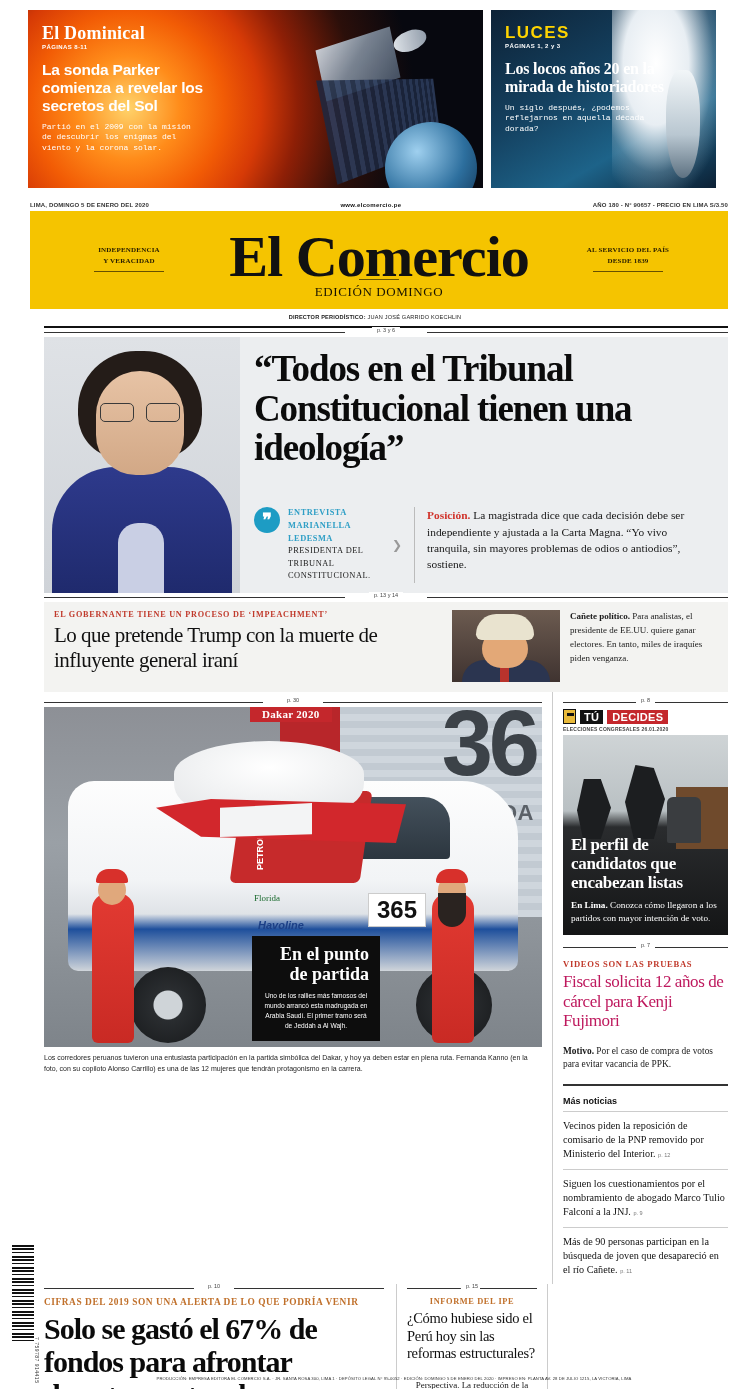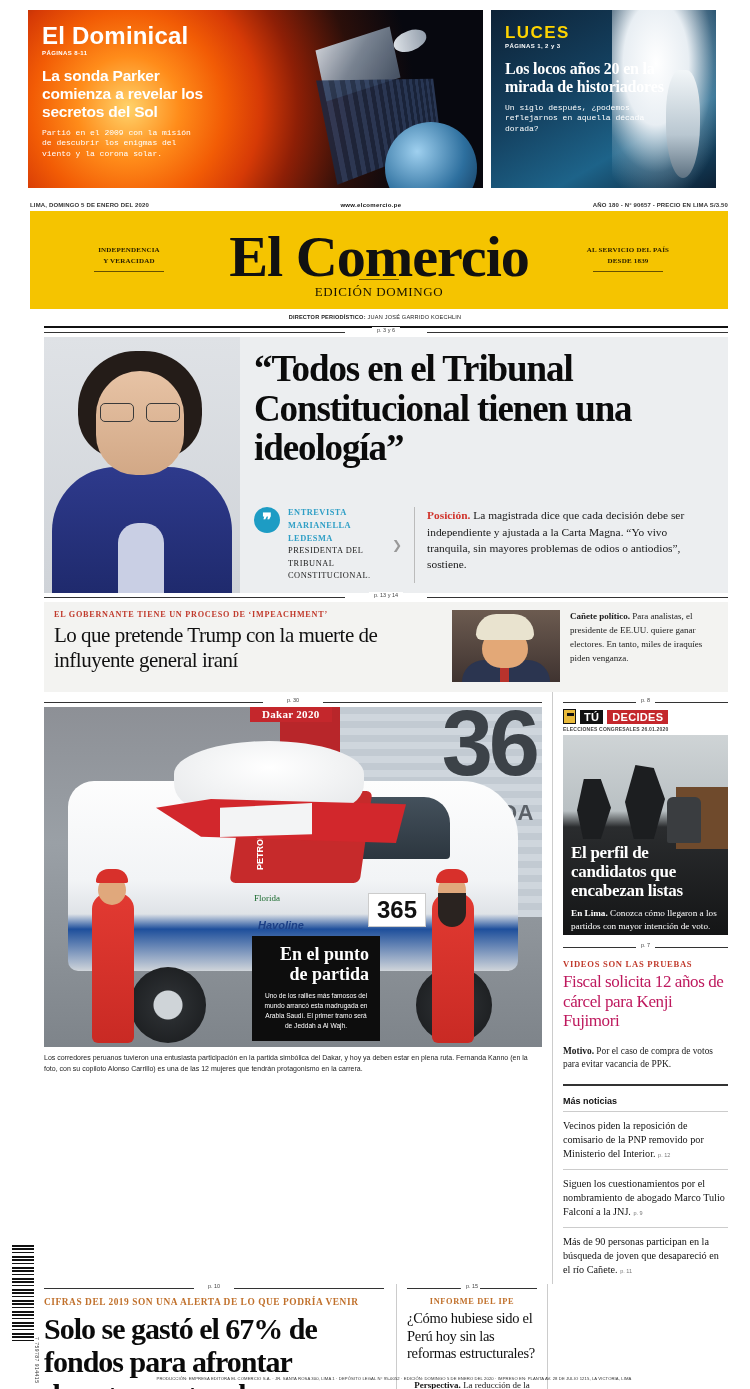--- a/index.html
+++ b/index.html
@@ -15,22 +15,22 @@
   .promo-strip { display: flex; gap: 8px; padding: 10px 18px 6px 28px; height: 200px; }
   .promo { position: relative; overflow: hidden; }
   .promo-dominical { width: 455px; height: 178px;
     background:
       radial-gradient(circle at 22% 55%, #ffd36b 0%, #ff8c1a 14%, #f25c05 26%, #d63a06 36%, #8e1f06 46%, #2b0f0a 62%, #07080f 78%),
       linear-gradient(120deg, #05070f 0%, #0a1020 60%, #121a2c 100%);
   }
   .promo-luces { width: 225px; height: 178px;
     background: linear-gradient(150deg,#0d2236 0%, #14405f 40%, #1d6389 70%, #0c2034 100%); }
   .promo-inner { position: absolute; left: 14px; top: 14px; right: 10px; }
-  .promo-kicker { font-family: Liberation Sans, sans-serif; color: #fff;
-    font-size: 24px; font-weight: 700; letter-spacing: .2px; line-height: 1; }
+  .promo-kicker { font-family: Liberation Serif, serif; color: #fff;
+    font-size: 18px; font-weight: 700; letter-spacing: .2px; line-height: 1; }
   .promo-kicker.luces { font-family: "Liberation Sans", sans-serif; color: #ffd400;
     font-weight: 700; font-size: 17px; letter-spacing: 1.4px; }
   .promo-pages { font-family: "Liberation Sans", sans-serif; color: #fff;
     font-size: 6px; font-weight: 700; letter-spacing: .4px; margin-top: 2px; }
   .promo-head { font-family: "Liberation Sans", sans-serif; color: #fff; font-weight: 700;
     font-size: 15.5px; line-height: 1.16; margin-top: 11px; letter-spacing: -.2px; width: 175px; }
   .promo-head.luces { font-family: "Liberation Serif", serif; font-size: 16px;
     line-height: 1.12; width: 160px; }
   .promo-sub { font-family: Liberation Mono, monospace; color: #fff; font-size: 8px;
     line-height: 1.3; margin-top: 7px; width: 155px; }
@@ -206,21 +206,21 @@
   .tu-sub { font-family: "Liberation Sans", sans-serif; font-size: 5px; font-weight: 700;
     color: #444; letter-spacing: .2px; margin-bottom: 3px; }
   .rail-photo { position: relative; width: 100%; height: 200px; overflow: hidden;
     background: linear-gradient(180deg,#cfd4d6 0%, #b9c0c3 38%, #2a2c2e 46%, #141516 100%); }
   .rp-fig { position: absolute; bottom: 96px; background: #1c1e20; }
   .rp-fig.f1 { left: 14px; width: 34px; height: 60px; clip-path: polygon(20% 0,70% 0,100% 48%,70% 100%,18% 100%,0 52%); }
   .rp-fig.f2 { left: 62px; width: 40px; height: 74px; clip-path: polygon(26% 0,72% 4%,100% 46%,72% 100%,22% 100%,0 50%); }
   .rp-chair { position: absolute; left: 104px; bottom: 92px; width: 34px; height: 46px;
     background: #3a3d40; border-radius: 6px 6px 2px 2px; }
   .rp-desk { position: absolute; right: 0; bottom: 86px; width: 52px; height: 62px; background: #6f4a2c; }
-  .rp-overlay { position: absolute; left: 0; right: 0; bottom: 0; padding: 8px 8px 2px; }
+  .rp-overlay { position: absolute; left: 0; right: 0; bottom: 0; padding: 8px 8px 10px; }
   .rail-head { font-family: "Liberation Serif", serif; color: #fff; font-weight: 700;
     font-size: 17px; line-height: 1.13; letter-spacing: -.3px; }
   .rail-dek { font-family: "Liberation Serif", serif; color: #fff; font-size: 9.2px;
     line-height: 1.4; margin-top: 7px; }
   .rail-kicker { font-family: "Liberation Serif", serif; font-size: 8.6px; font-weight: 700;
     color: #c0392b; letter-spacing: .7px; margin: 7px 0 3px; }
   .rail-head2 { font-family: "Liberation Serif", serif; font-size: 17px; line-height: 1.15;
     letter-spacing: -.4px; color: #be185d; }
   .rail-dek2 { font-family: "Liberation Serif", serif; font-size: 9.4px; line-height: 1.45;
     color: #1a1a1a; margin-top: 14px; }
@@ -237,21 +237,21 @@
   .bot-kicker { font-family: "Liberation Serif", serif; font-size: 9.4px; font-weight: 700;
     color: #c0702b; letter-spacing: .55px; margin-bottom: 5px; }
   .bot-head { font-family: "Liberation Serif", serif; font-size: 30px; font-weight: 700;
     line-height: 1.1; letter-spacing: -1px; color: #0b0b0b; }
   .ipe-kicker { font-family: "Liberation Serif", serif; font-size: 8.4px; font-weight: 700;
     color: #c0702b; letter-spacing: .6px; text-align: center; margin-bottom: 4px; }
   .ipe-head { font-family: "Liberation Serif", serif; font-size: 14.5px; line-height: 1.2;
     text-align: left; color: #111; letter-spacing: -.3px; }
   .ipe-dek { font-family: "Liberation Serif", serif; font-size: 9px; line-height: 1.48;
     text-align: center; color: #161616; margin-top: 16px; }
-  .ipe-dek b { font-weight: 700; }
+  .ipe-dek b { font-weight: 400; }
 
   
   .barcode { position: absolute; left: 12px; bottom: 46px; width: 22px; height: 98px;
     background: repeating-linear-gradient(180deg,#111 0 2px,#fff 2px 3px,#111 3px 5px,#fff 5px 7px,#111 7px 8px,#fff 8px 11px); }
   .barcode-num { position: absolute; left: 34px; bottom: 52px; font-family: "Liberation Sans", sans-serif;
     font-size: 5px; color: #333; transform: rotate(90deg); transform-origin: left bottom; letter-spacing: .5px; }
   .colophon { position: absolute; left: 60px; right: 22px; bottom: 6px;
     font-family: "Liberation Sans", sans-serif; font-size: 4.2px; line-height: 1.6; color: #333;
     text-align: center; letter-spacing: .1px; }
 </style>

